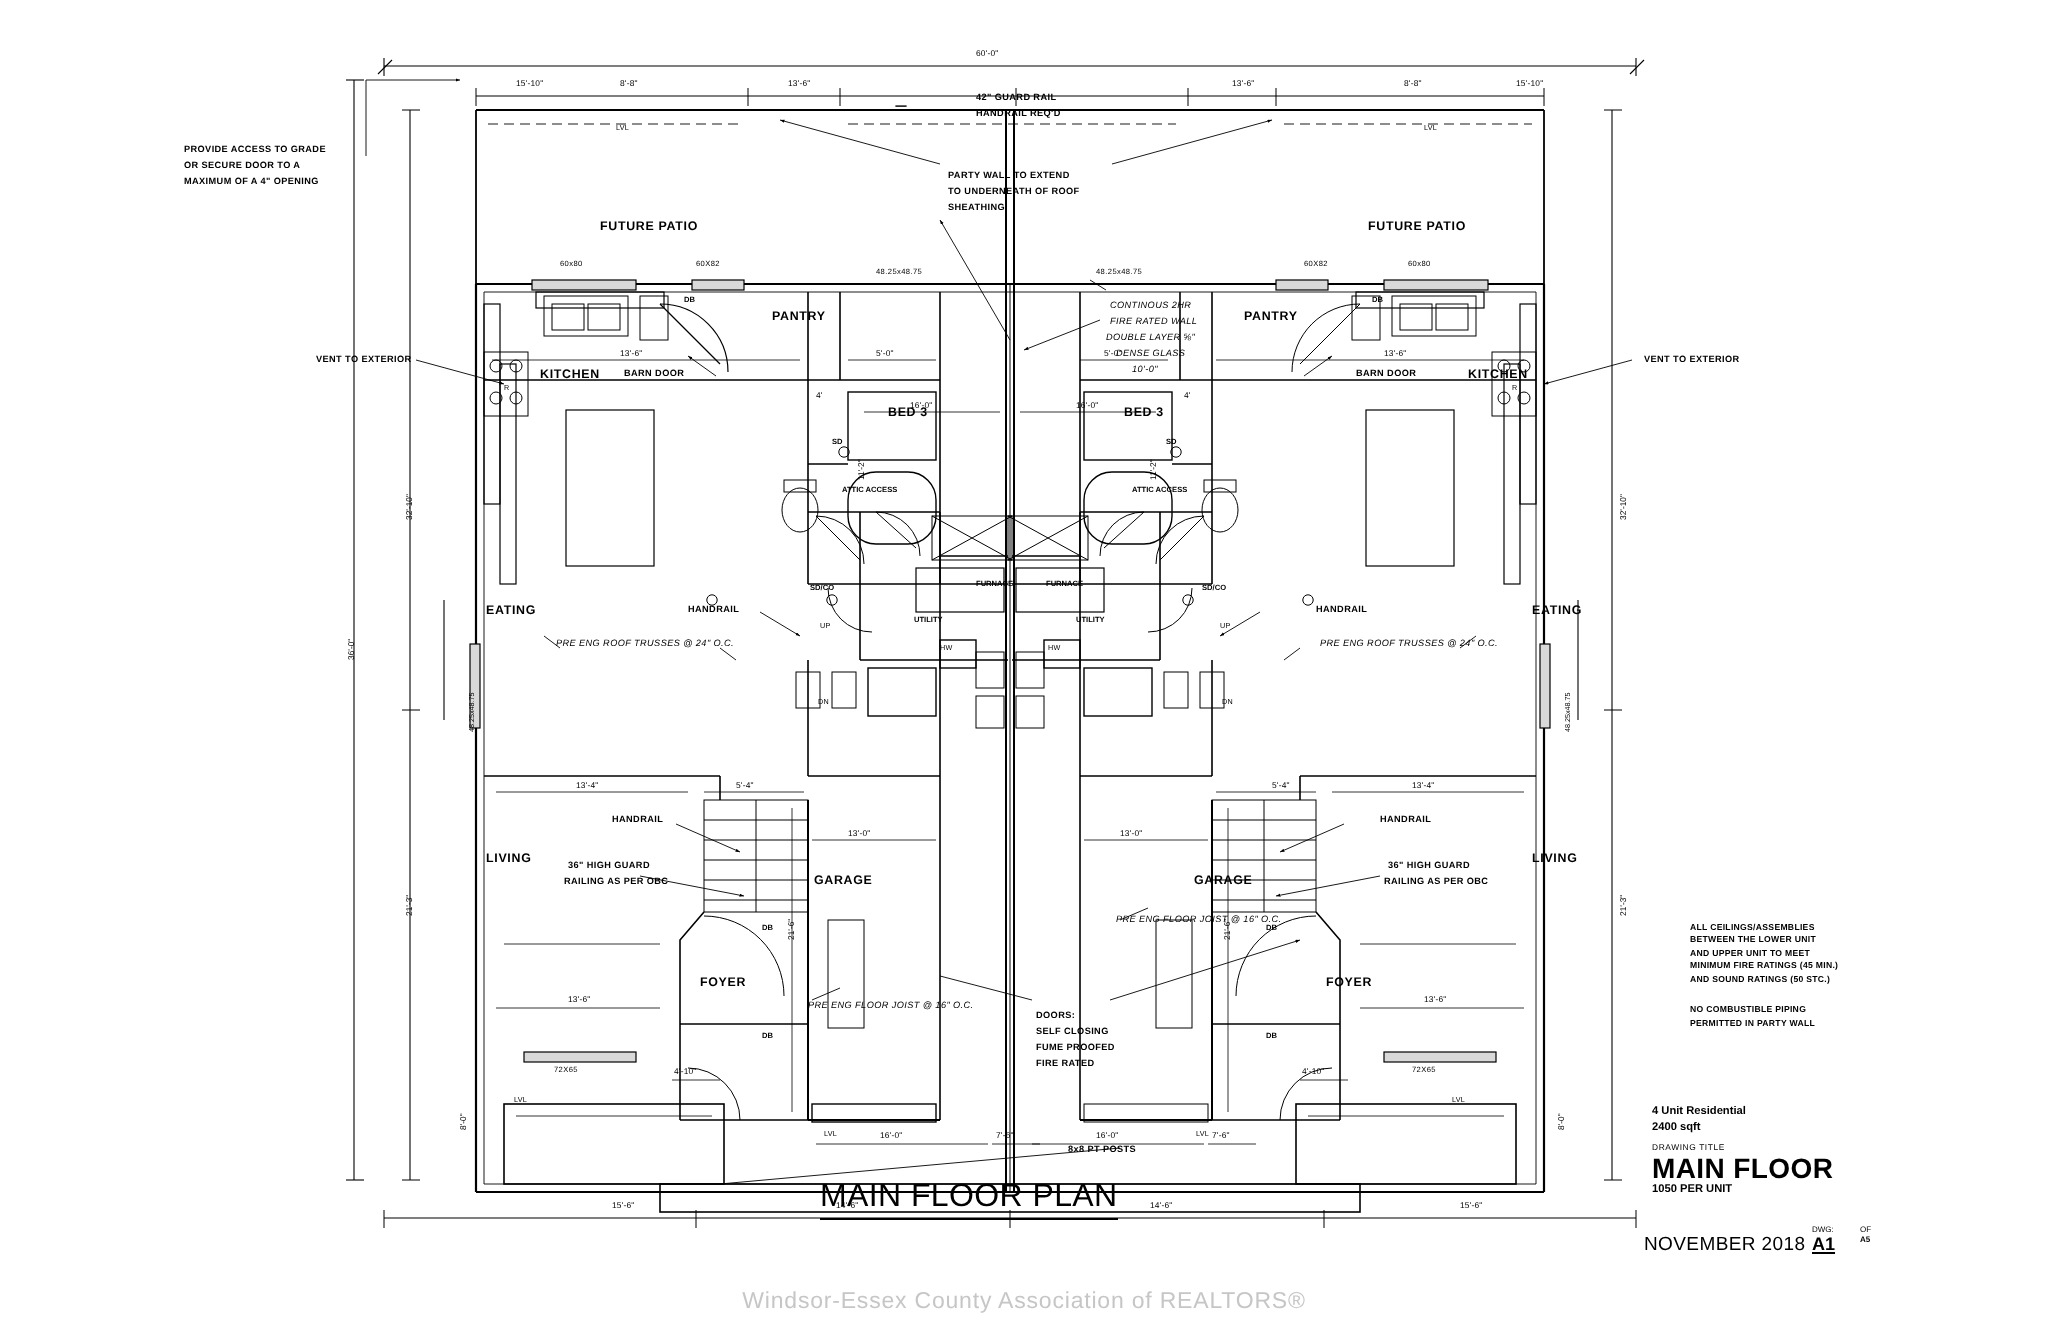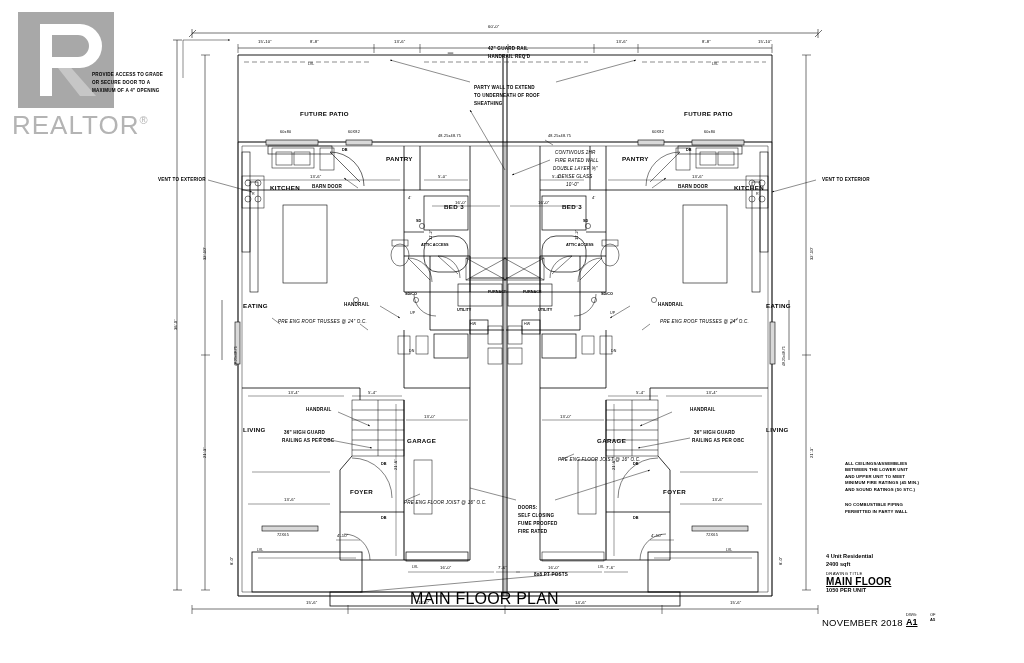--- a/index.html
+++ b/index.html
@@ -28,21 +28,21 @@
           letter-spacing:1px;font-family:"Liberation Sans", sans-serif;}
   #wmreg{font-size:11px;vertical-align:super;}
 
   #botwm{position:absolute;left:0;top:645px;width:1024px;text-align:center;
          font-size:11.5px;color:#c6c6c6;letter-spacing:.4px;}
 
   
   #titleblock{position:absolute;left:826px;top:552px;width:190px;}
   .tb1{font-size:5.6px;font-weight:bold;line-height:1.45;}
   .tb-label{font-size:4.2px;letter-spacing:.3px;}
-  .tb-main{font-size:10px;font-weight:bold;letter-spacing:.2px;text-decoration:underline;}
+  .tb-main{font-size:14px;font-weight:bold;letter-spacing:.2px;}
   .tb-sub{font-size:5.6px;font-weight:bold;}
   #datebar{position:absolute;left:822px;top:617px;font-size:9.5px;letter-spacing:.2px;}
   #dwgno{position:absolute;left:906px;top:612px;font-size:4px;}
   #dwgno b{font-size:9px;text-decoration:underline;}
   #ofno{position:absolute;left:930px;top:612px;font-size:4px;}
 
   #genotes{position:absolute;left:845px;top:461px;width:140px;}
   .gn{font-size:4.3px;font-weight:bold;line-height:1.5;letter-spacing:.15px;}
 </style>
 </head>
@@ -474,29 +474,20 @@
       <line x1="246" y1="180" x2="400" y2="180"></line>
       <line x1="608" y1="180" x2="762" y2="180"></line>
       <line x1="424" y1="180" x2="468" y2="180"></line>
       <line x1="540" y1="180" x2="584" y2="180"></line>
       <line x1="432" y1="206" x2="500" y2="206"></line>
       <line x1="510" y1="206" x2="578" y2="206"></line>
     </g>
   </g>
 </svg>
 
-<div id="wm">
-  <div id="wmbox"></div>
-  <svg id="wmR" viewBox="0 0 96 96">
-    <path d="M22,12 L22,84 L34,84 L34,12 Z" fill="#ffffff"></path>
-    <path d="M34,12 L62,12 A22,22 0 0,1 62,56 L34,56 L34,45 L60,45 A11,11 0 0,0 60,23 L34,23 Z" fill="#ffffff"></path>
-    <path d="M48,50 L78,84 L62,84 L40,56 Z" fill="#ffffff" opacity="0.35"></path>
-  </svg>
-  <div id="wmtext"><span>REALTOR</span><span id="wmreg">®</span></div>
-</div>
 
 <div class="t note" style="left:92px;top:72px;">PROVIDE ACCESS TO GRADE</div>
 <div class="t note" style="left:92px;top:80px;">OR SECURE DOOR TO A</div>
 <div class="t note" style="left:92px;top:88px;">MAXIMUM OF A 4" OPENING</div>
 
 <div class="t note" style="left:488px;top:46px;">42" GUARD RAIL</div>
 <div class="t note" style="left:488px;top:54px;">HANDRAIL REQ'D</div>
 
 <div class="t note" style="left:474px;top:85px;">PARTY WALL TO EXTEND</div>
 <div class="t note" style="left:474px;top:93px;">TO UNDERNEATH OF ROOF</div>
@@ -666,14 +657,15 @@
 <div id="datebar">NOVEMBER 2018</div>
 <div id="dwgno">
   <span>DWG:</span><br>
   <b>A1</b>
 </div>
 <div id="ofno">
   <span>OF</span><br>
   <b>A5</b>
 </div>
 
+<div id="botwm">Windsor-Essex County Association of REALTORS®</div>
 
 </div>
 
 </body></html>

